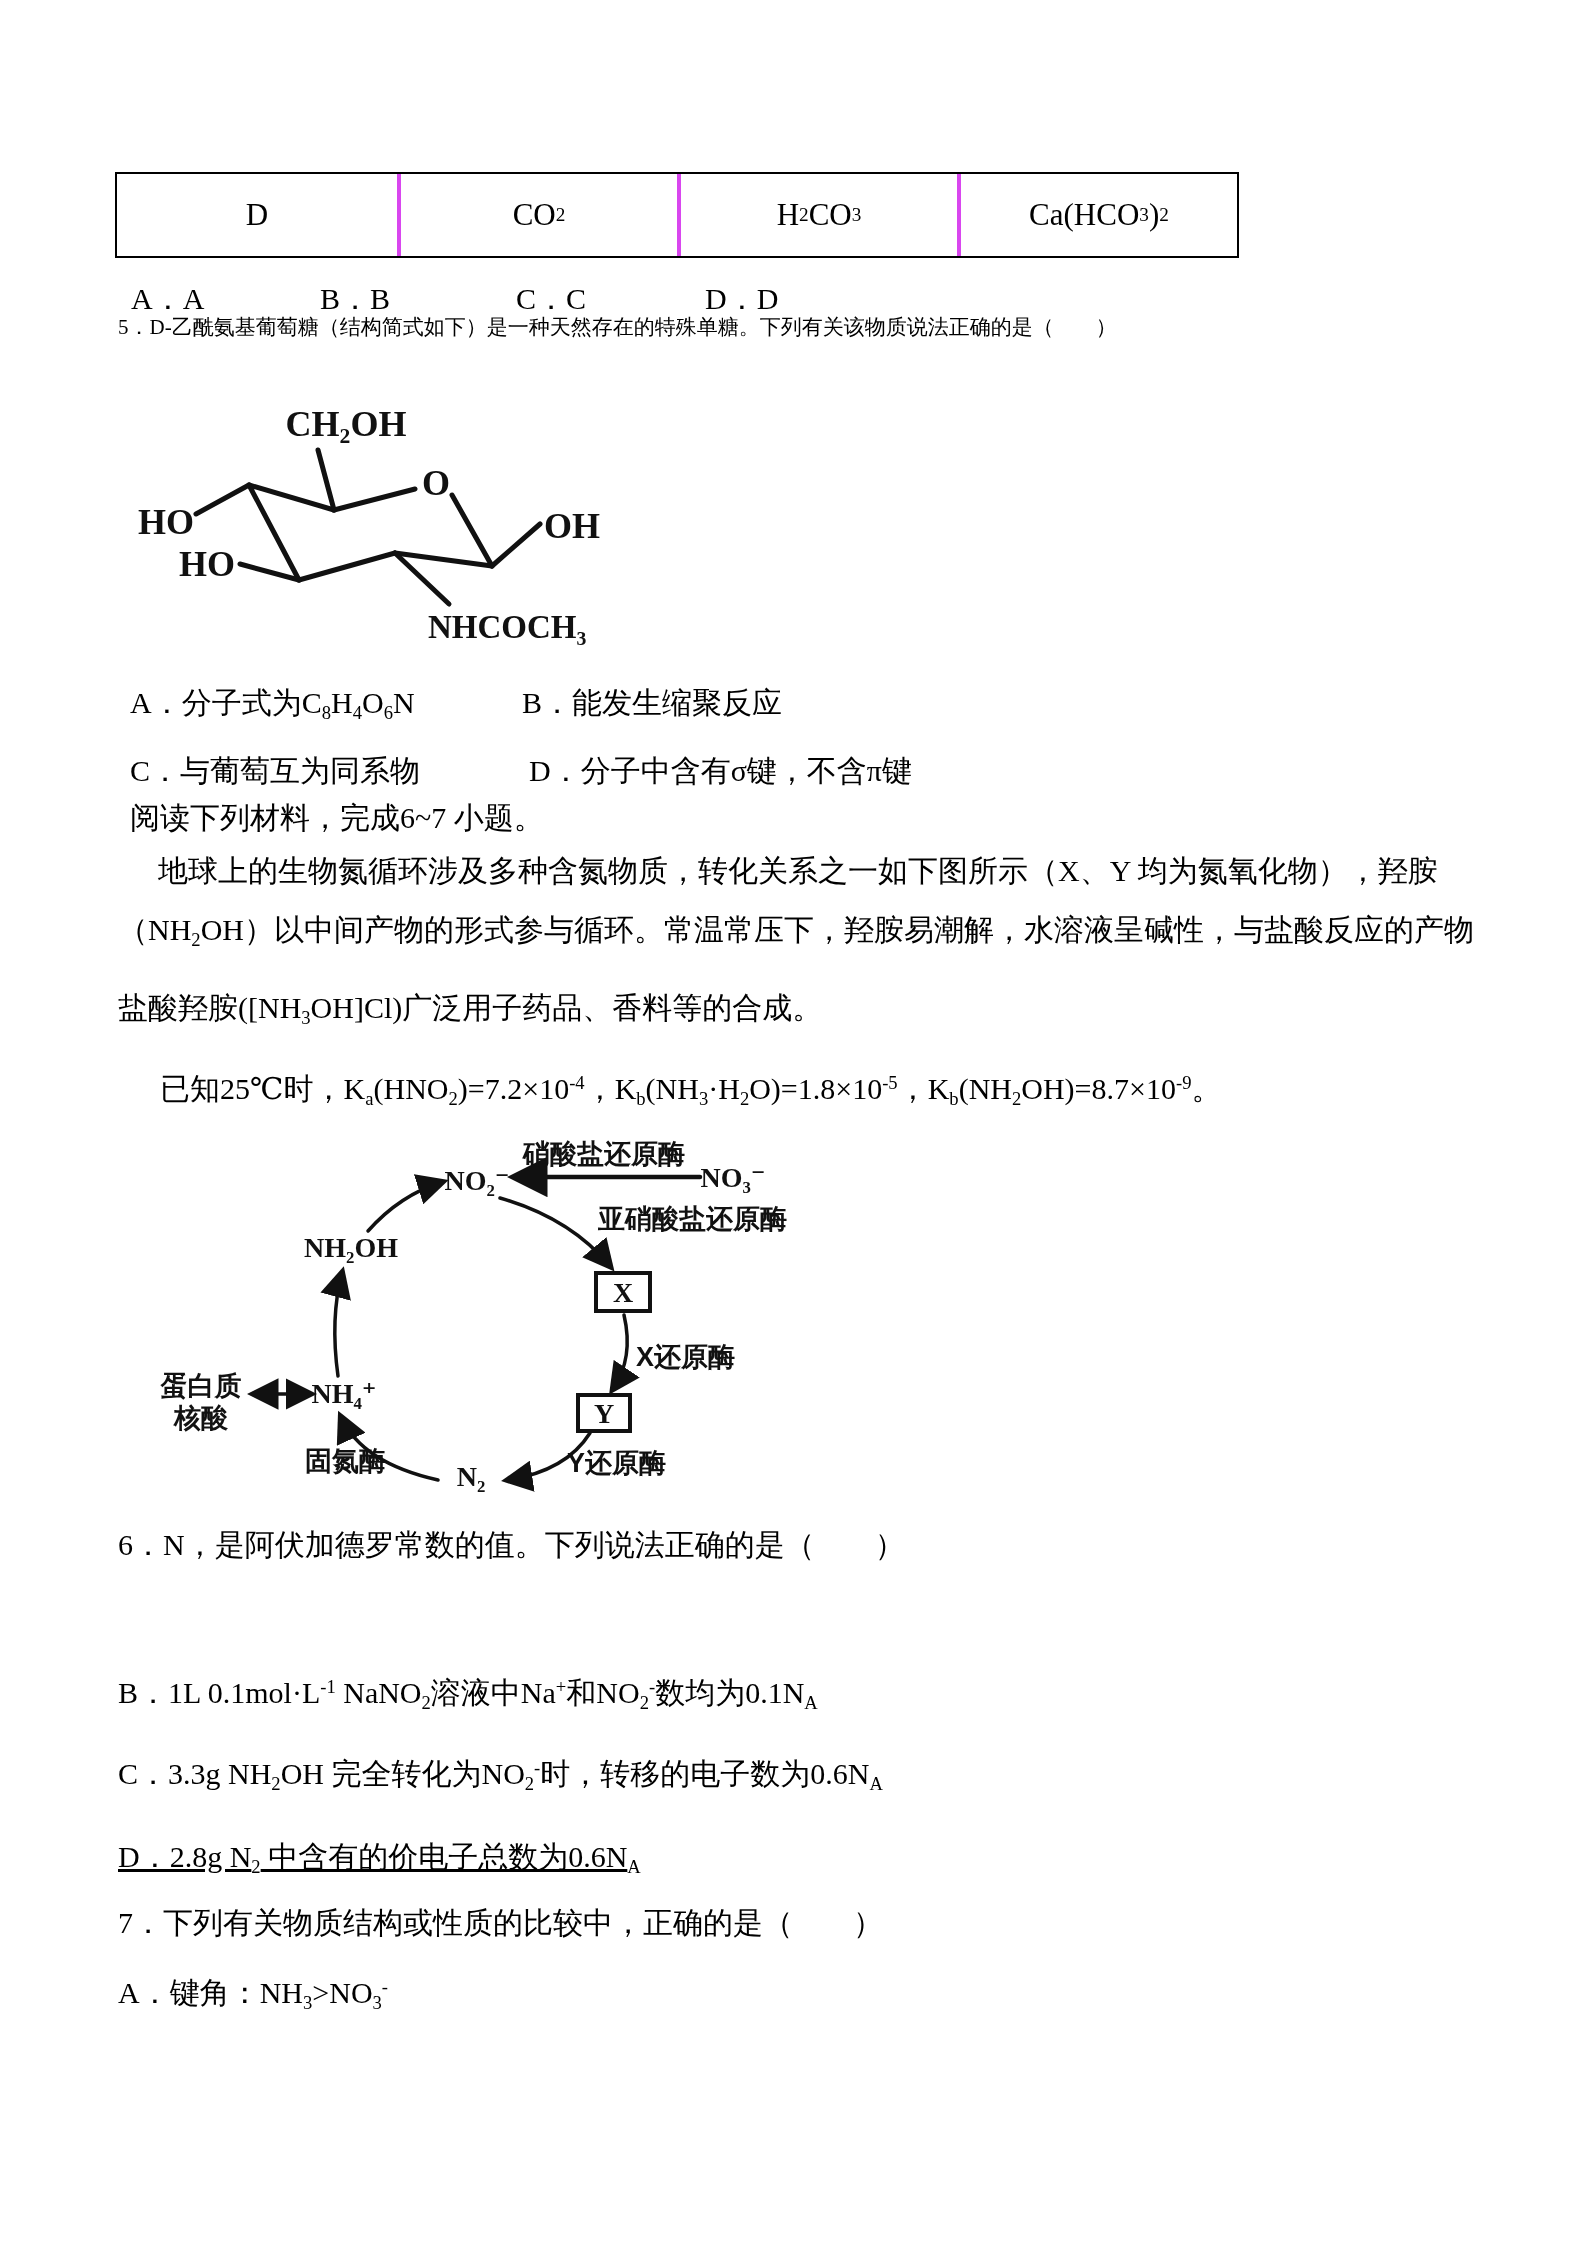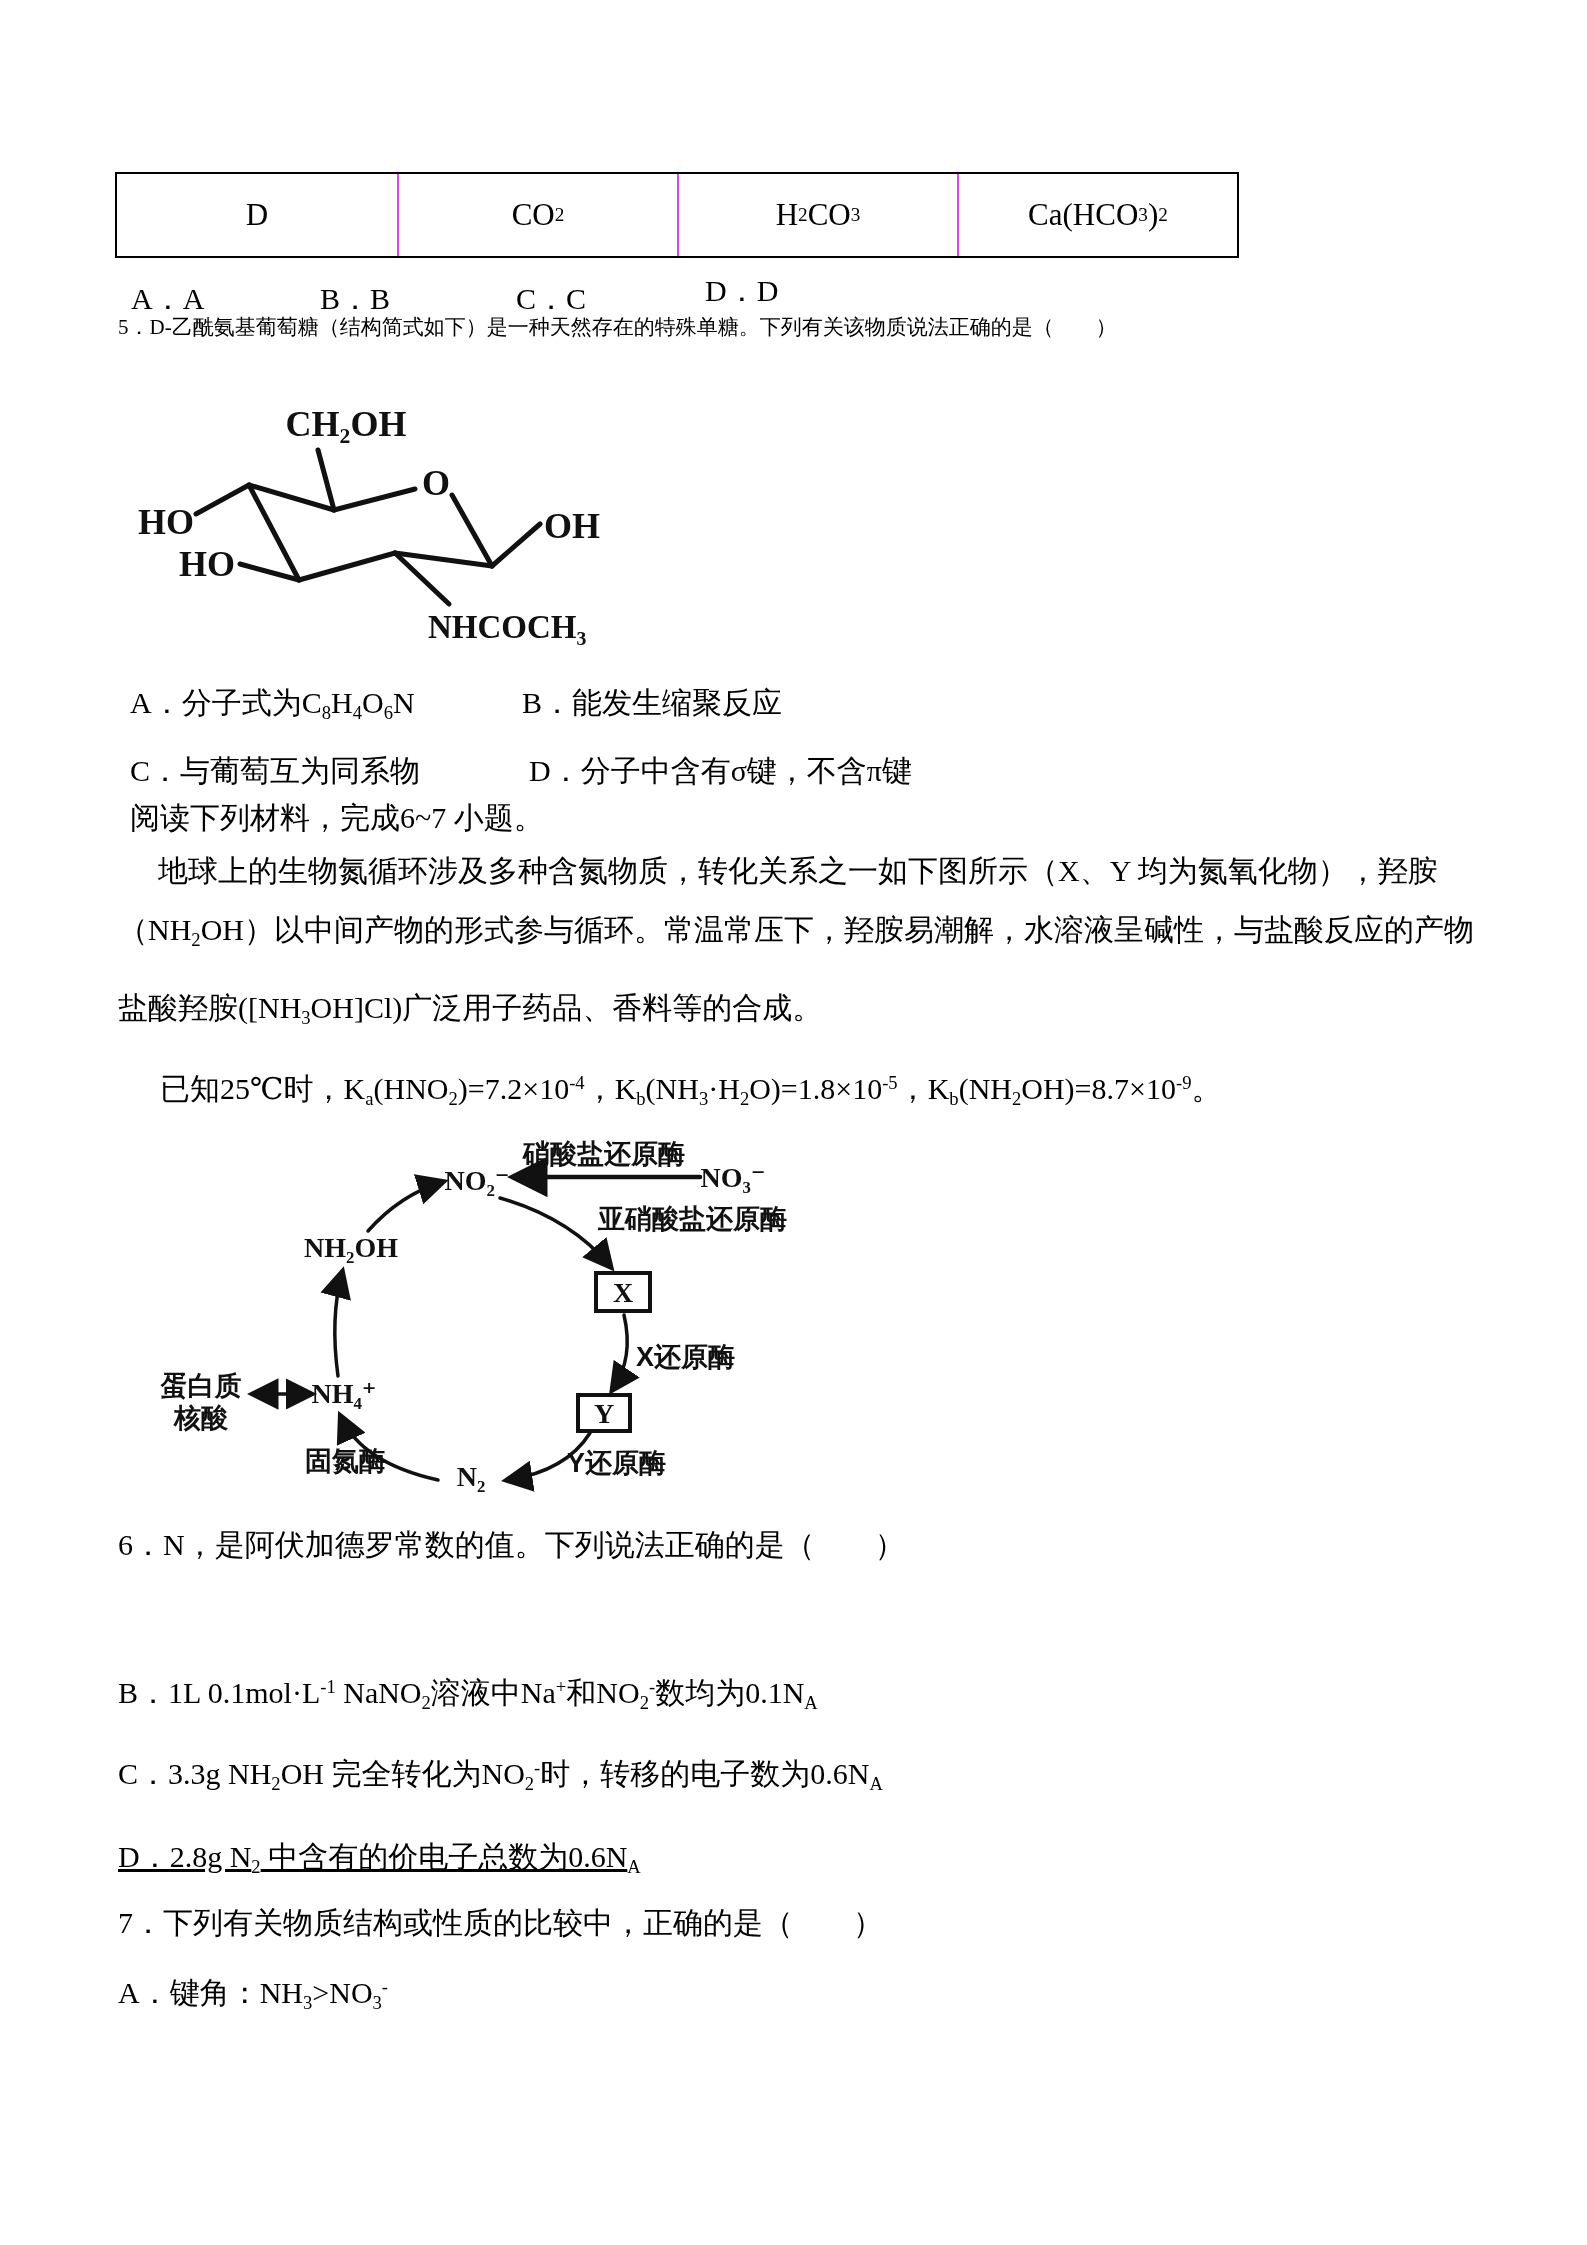--- a/index.html
+++ b/index.html
@@ -16,21 +16,21 @@
   sub{font-size:0.62em;vertical-align:-0.3em;line-height:0;}
   sup{font-size:0.62em;vertical-align:0.55em;line-height:0;}
   
   .qtable{
     position:absolute;left:115px;top:172px;width:1124px;height:86px;
     display:grid;grid-template-columns:1fr 1fr 1fr 1fr;
     border:2px solid #000;box-sizing:border-box;
   }
   .qtable .cell{
     display:flex;align-items:center;justify-content:center;
-    font-size:31px;border-left:2px solid #d946ef;
+    font-size:31px;border-left:4px solid #d946ef;
   }
   .qtable .cell:first-child{border-left:none;}
   
   .struct-label{font-family:"Liberation Serif","DejaVu Serif",serif;font-weight:bold;fill:#111;}
   .node-label{font-family:"Liberation Serif","DejaVu Serif",serif;font-weight:bold;fill:#111;font-size:28px;}
   .enzyme-label{font-family:"Liberation Sans","DejaVu Sans",sans-serif;font-weight:bold;fill:#111;font-size:27px;}
   .diagram-stroke{stroke:#111;fill:none;stroke-linecap:round;}
 </style>
 </head>
 <body>
@@ -40,21 +40,21 @@
   <div class="qtable">
     <div class="cell">D</div>
     <div class="cell">CO<sub>2</sub></div>
     <div class="cell">H<sub>2</sub>CO<sub>3</sub></div>
     <div class="cell">Ca(HCO<sub>3</sub>)<sub>2</sub></div>
   </div>
 
   <span class="line" style="left:131px;top:280px;">A．A</span>
   <span class="line" style="left:320px;top:280px;">B．B</span>
   <span class="line" style="left:516px;top:280px;">C．C</span>
-  <span class="line" style="left:705px;top:272px;">D．D</span>
+  <span class="line" style="left:705px;top:280px;">D．D</span>
 
   <div class="line" style="left:118px;top:314px;font-size:21px;">5．D-乙酰氨基葡萄糖（结构简式如下）是一种天然存在的特殊单糖。下列有关该物质说法正确的是（　　）</div>
 
   <svg style="position:absolute;left:100px;top:392px;" width="560" height="255" viewBox="0 0 560 255">
     <g class="diagram-stroke" stroke-width="5">
       <line x1="149" y1="93" x2="234" y2="118"></line>
       <line x1="234" y1="118" x2="315" y2="97"></line>
       <line x1="352" y1="103" x2="392" y2="174"></line>
       <line x1="392" y1="174" x2="295" y2="161"></line>
       <line x1="295" y1="161" x2="199" y2="188"></line>

